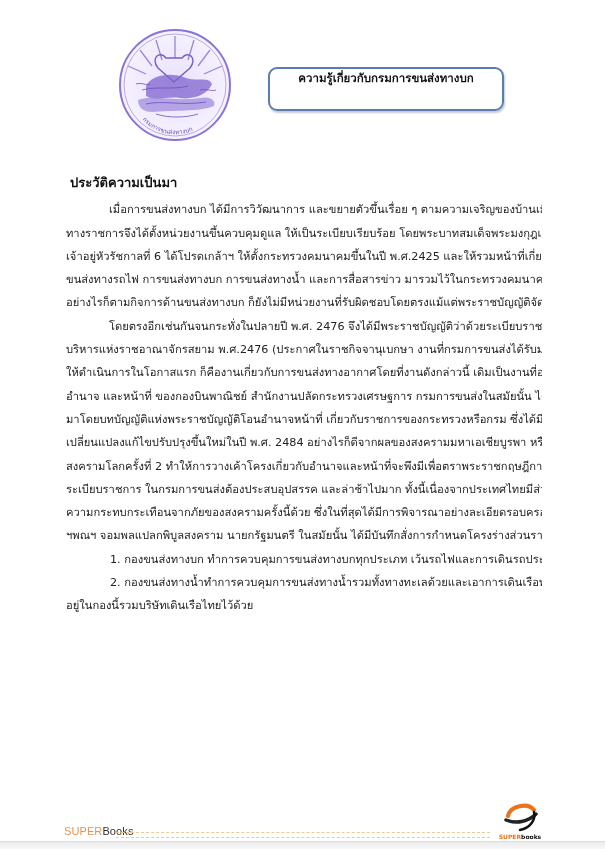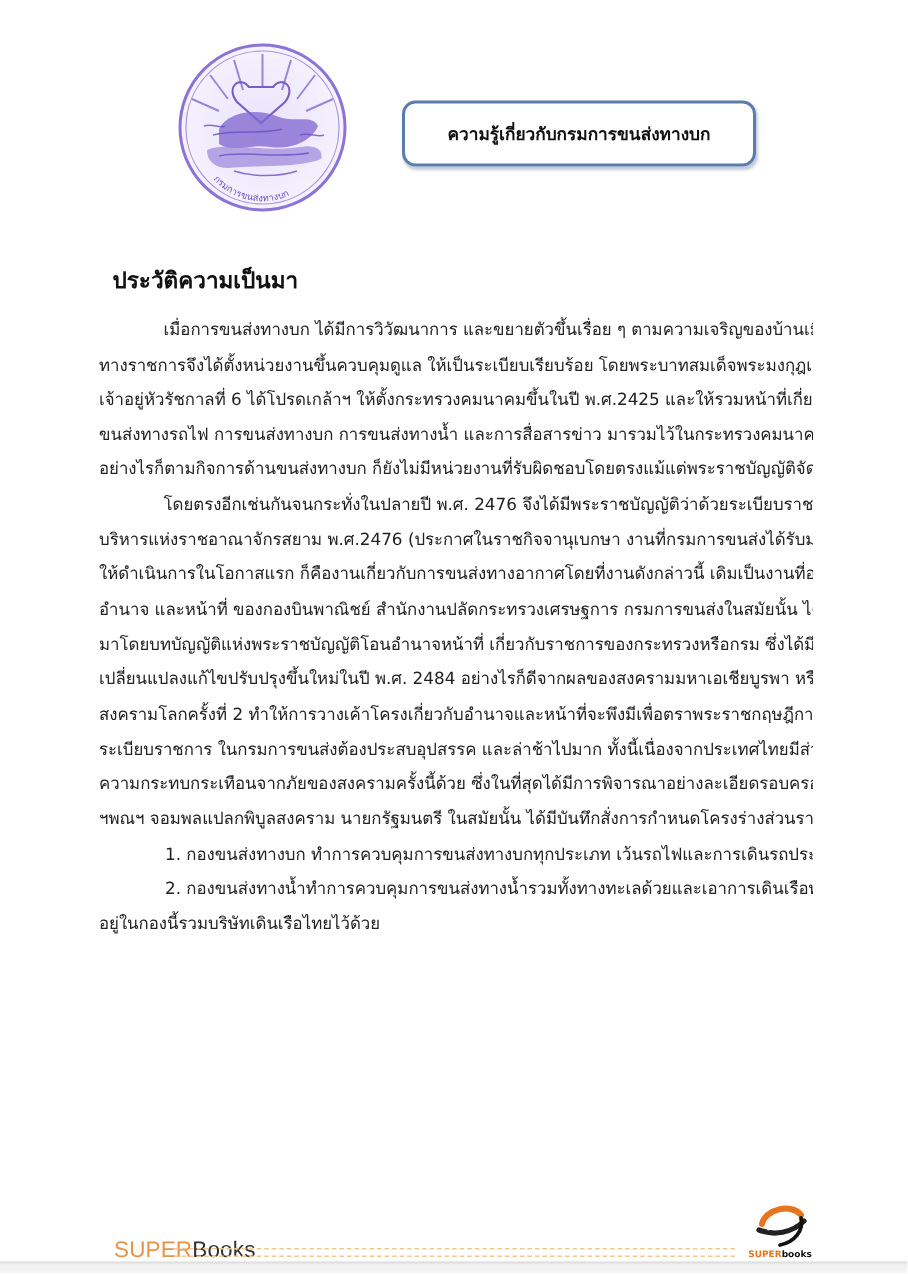--- a/index.html
+++ b/index.html
@@ -41,40 +41,40 @@
     .title-box {
       position: absolute;
       left: 268px;
       top: 67px;
       width: 232px;
       height: 40px;
       border: 2px solid #5a7db0;
       border-radius: 9px;
       box-shadow: 1px 2px 2px rgba(80,100,140,0.35);
       display: flex;
-      align-items: center;
+      align-items: flex-start;
       justify-content: center;
       font-size: 11.5px;
       font-weight: bold;
       color: #111;
     }
     
     .content {
       position: absolute;
       left: 66px;
       top: 167px;
       width: 476px;
       font-size: 11.2px;
       line-height: 23.3px;
       color: #222;
     }
     .section-heading {
       font-weight: bold;
-      font-size: 15px;
-      margin: 9px;
+      font-size: 13px;
+      margin: 4px;
       line-height: 23.3px;
       color: #111;
     }
     .para {
       margin: 0;
       text-align: justify;
       text-align-last: left;
     }
     .line {
       display: block;
@@ -87,24 +87,23 @@
     .footer {
       position: absolute;
       left: 0; top: 800px;
       width: 605px;
       height: 41px;
     }
     .footer-brand {
       position: absolute;
       left: 64px;
       top: 25px;
-      font-size: 15px;
+      font-size: 11px;
       font-family: "Liberation Sans", sans-serif;
       letter-spacing: 0.1px;
-      margin-left: 12px;
     }
     .footer-brand .super { color: #e8934a; }
     .footer-brand .books { color: #333; }
     .footer-dash {
       position: absolute;
       left: 116px;
       top: 32px;
       width: 374px;
       height: 4px;
       border-top: 1px dashed #f0c890;

